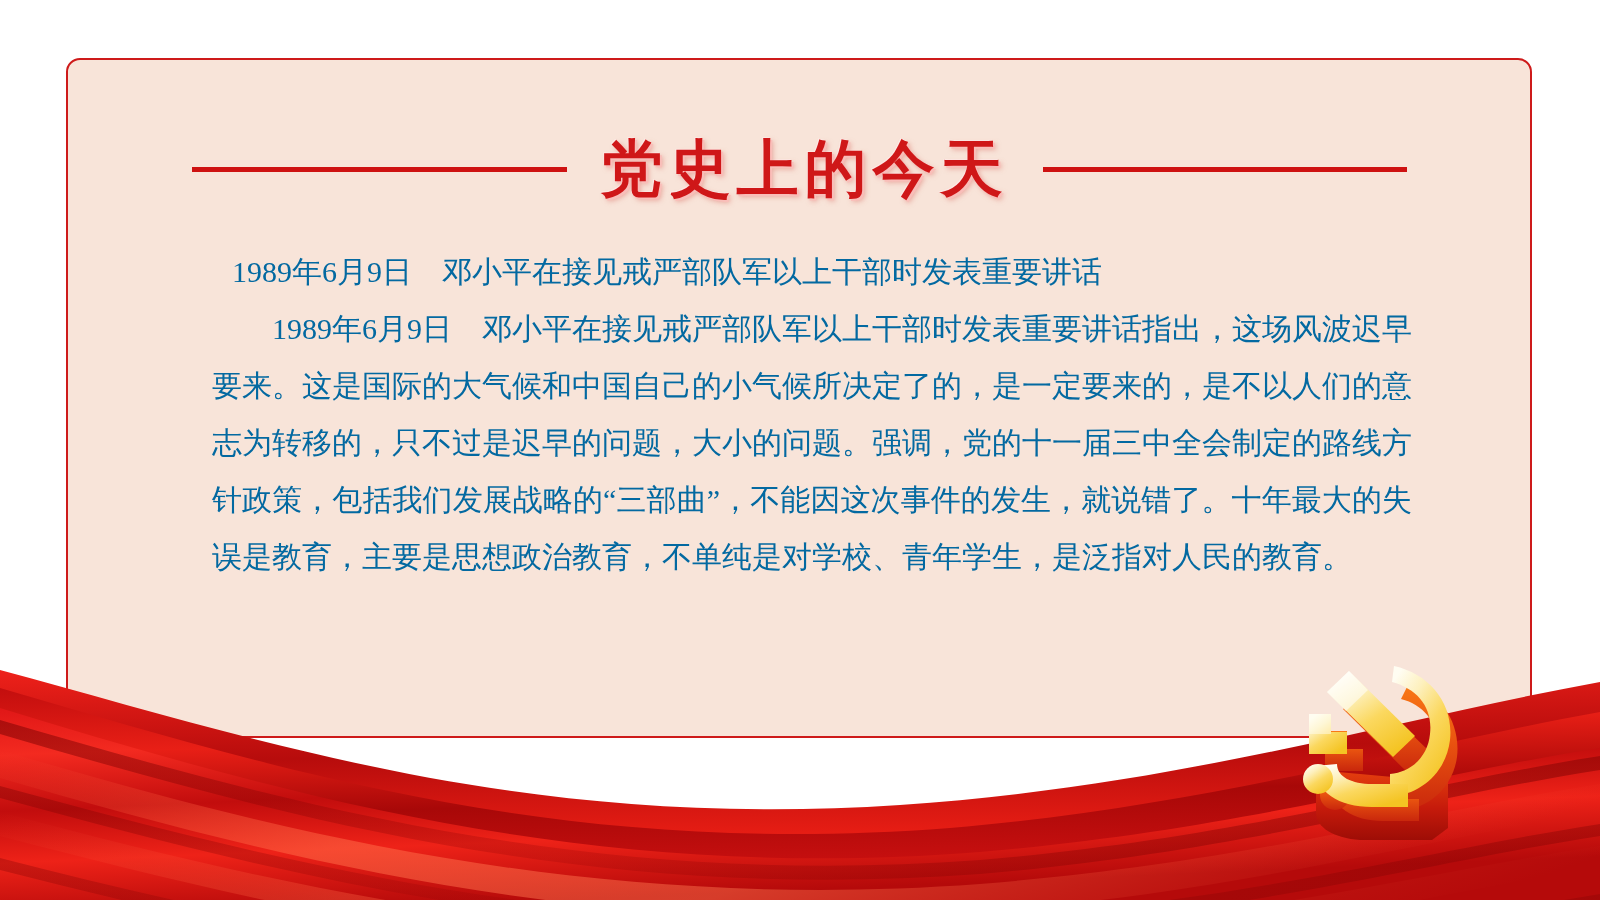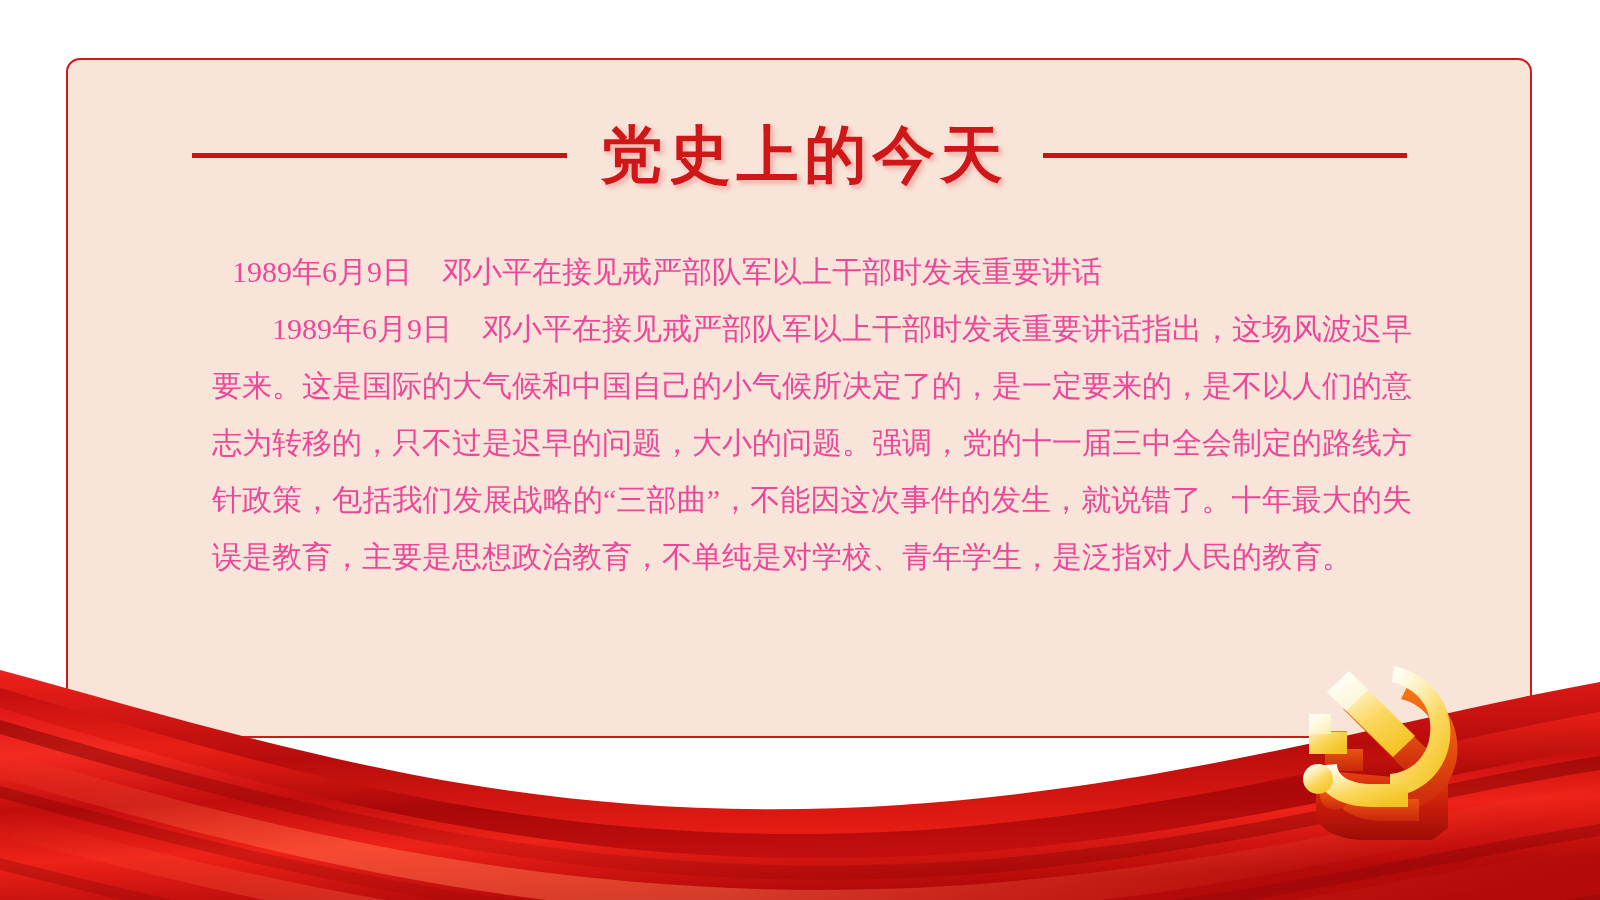--- a/index.html
+++ b/index.html
@@ -33,21 +33,21 @@
     border: 2px solid #ce1a1a;
     border-radius: 14px;
     box-sizing: border-box;
     z-index: 2;
   }
 
   
   .title-row {
     position: absolute;
     left: 66px;
-    top: 100px;
+    top: 114px;
     width: 1466px;
     height: 110px;
     display: flex;
     align-items: center;
     justify-content: center;
     z-index: 4;
     pointer-events: none;
   }
   .rule {
     height: 5px;
@@ -71,21 +71,21 @@
       -1px -1px 0 rgba(255,235,232,0.8);
   }
 
   
   .body-copy {
     position: absolute;
     left: 172px;
     top: 243px;
     width: 1240px;
     z-index: 4;
-    color: #ec4899;
+    color: #0369a1;
     font-family: "Liberation Serif", "DejaVu Serif", serif;
     font-size: 30px;
     line-height: 57px;
   }
   .para {
     margin: 0;
     text-align: justify;
     text-justify: inter-character;
     text-indent: 60px;
   }

